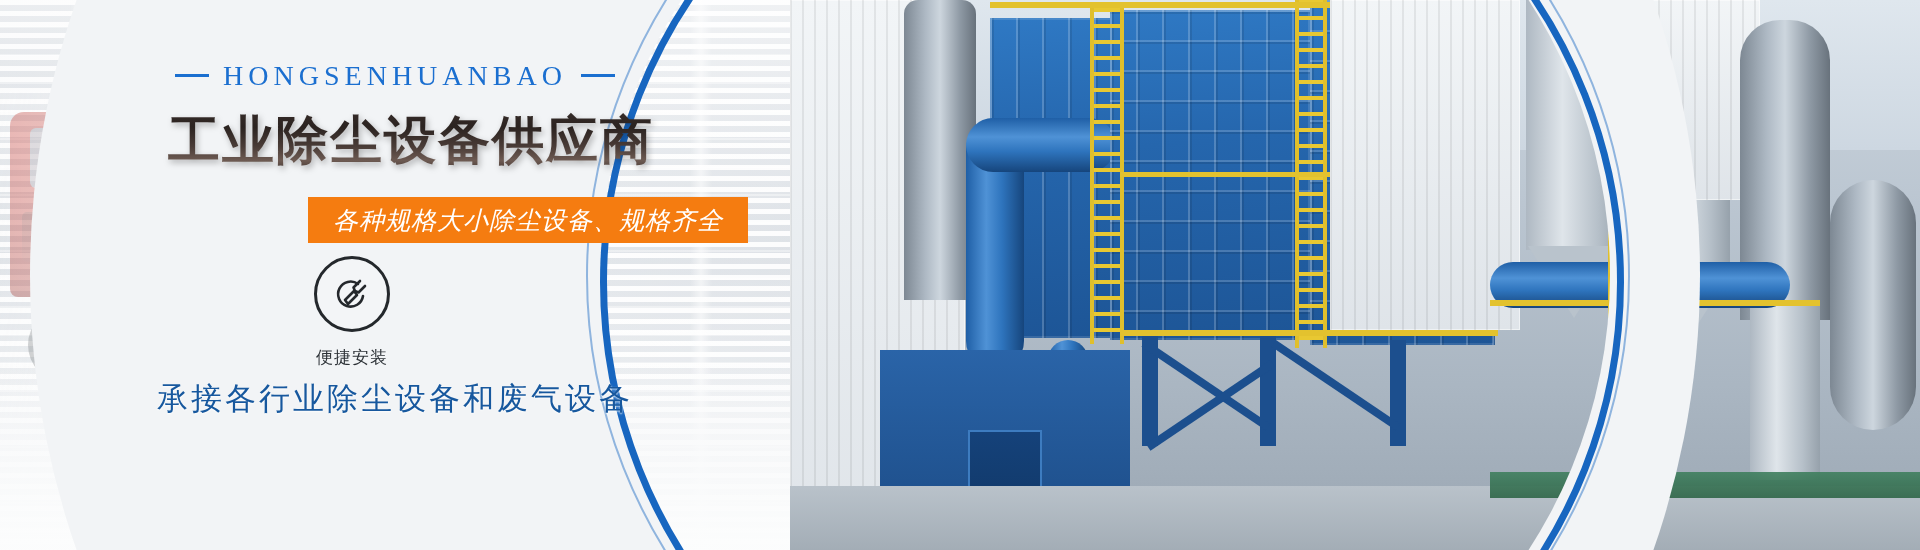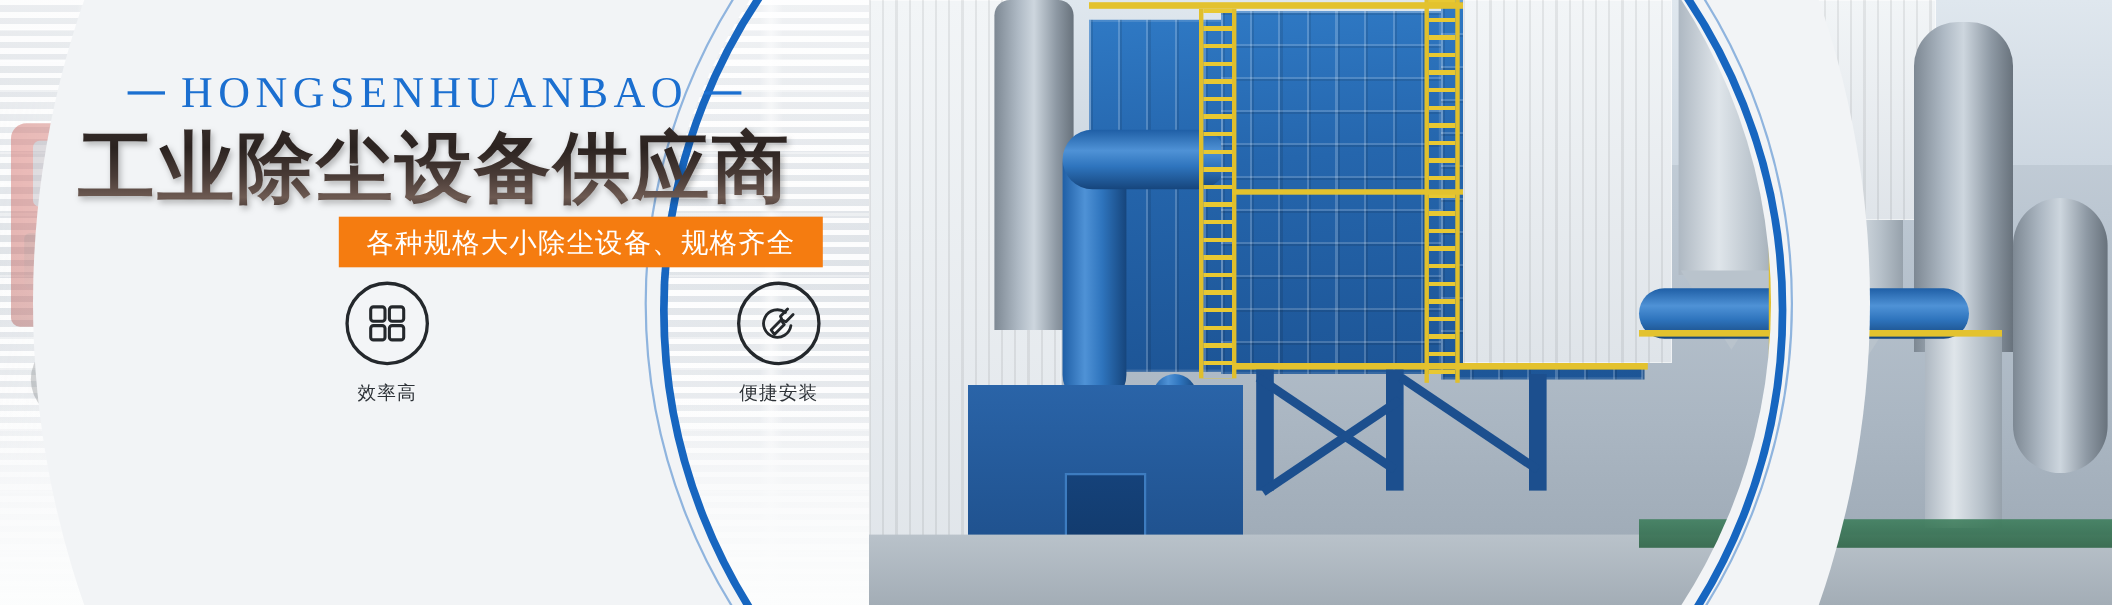--- a/index.html
+++ b/index.html
@@ -127,37 +127,37 @@
     position:absolute;left:586px;top:-246px;width:1040px;height:1040px;border-radius:50%;
     border:2px solid rgba(23,102,192,.45);pointer-events:none;
   }
 
   
   .content{position:absolute;left:0;top:0;width:790px;height:550px;}
 
   .eyebrow{
     position:absolute;left:0;top:60px;width:790px;text-align:center;
     font-family:"Liberation Serif","DejaVu Serif",serif;
-    font-size:40px;letter-spacing:5px;color:#1b6fd0;white-space:nowrap;
+    font-size:28px;letter-spacing:5px;color:#1b6fd0;white-space:nowrap;
   }
   .eyebrow .dash{display:inline-block;width:34px;height:3px;background:#1b6fd0;vertical-align:middle;margin:0 14px 6px;}
 
   .title{
-    position:absolute;left:0;top:106px;width:790px;text-align:center;
-    font-size:70px;font-weight:bold;letter-spacing:2px;white-space:nowrap;
+    position:absolute;left:16px;top:106px;width:790px;text-align:center;
+    font-size:52px;font-weight:bold;letter-spacing:2px;white-space:nowrap;
     background:linear-gradient(180deg,#3a2f2c 0%,#2b2320 30%,#4a3c37 58%,#6d5a52 78%,#2e2522 100%);
     -webkit-background-clip:text;background-clip:text;color:transparent;
     -webkit-text-fill-color:transparent;
     filter:drop-shadow(2px 3px 3px rgba(0,0,0,.28));
   }
 
   .ribbon{
     position:absolute;left:308px;top:197px;width:440px;height:46px;
     background:#f57c10;display:flex;align-items:center;justify-content:center;
-    color:#fff;font-size:25px;letter-spacing:1px;white-space:nowrap;
+    color:#fff;font-size:25px;letter-spacing:1px;white-space:nowrap;font-style:italic;
   }
 
   .features{
     position:absolute;left:300px;top:256px;width:460px;
     display:flex;justify-content:space-between;
   }
   .feature{width:104px;text-align:center;}
   .f-circle{
     width:70px;height:70px;border-radius:50%;border:3px solid #24282c;
     margin:0 auto 14px;display:flex;align-items:center;justify-content:center;
@@ -270,41 +270,31 @@
 
     <div class="title">工业除尘设备供应商</div>
 
     <div class="ribbon">
       <span>各种规格大小除尘设备、规格齐全</span>
     </div>
 
     <div class="features">
 
 
-      <div class="feature">
-        <div class="f-circle">
-          <svg width="38" height="38" viewBox="0 0 38 38">
-            <rect x="4" y="4" width="13" height="13" rx="2.5" fill="none" stroke="#24282c" stroke-width="2.8"></rect>
-            <rect x="21" y="4" width="13" height="13" rx="2.5" fill="none" stroke="#24282c" stroke-width="2.8"></rect>
-            <rect x="4" y="21" width="13" height="13" rx="2.5" fill="none" stroke="#24282c" stroke-width="2.8"></rect>
-            <rect x="21" y="21" width="13" height="13" rx="2.5" fill="none" stroke="#24282c" stroke-width="2.8"></rect>
-          </svg>
-        </div>
-        <div class="f-label">效率高</div>
-      </div>
 
       <div class="feature">
         <div class="f-circle">
           <svg width="40" height="40" viewBox="0 0 40 40">
             <path d="M30 7 L23.5 13.5 L20 12 L18.5 8.5 L25 2" fill="none" stroke="#24282c" stroke-width="2.6" stroke-linejoin="round" stroke-linecap="round" transform="translate(3,5)"></path>
             <path d="M26 10 A12.5 12.5 0 1 0 31 22" fill="none" stroke="#24282c" stroke-width="2.6" stroke-linecap="round"></path>
             <path d="M22 17 L13 26 L16 30 L25 21 Z" fill="none" stroke="#24282c" stroke-width="2.6" stroke-linejoin="round"></path>
           </svg>
         </div>
         <div class="f-label">便捷安装</div>
       </div>
 
 
     </div>
 
+    <div class="tagline">承接各行业除尘设备和废气设备</div>
   </div>
 
 </div>
 
 </body></html>

